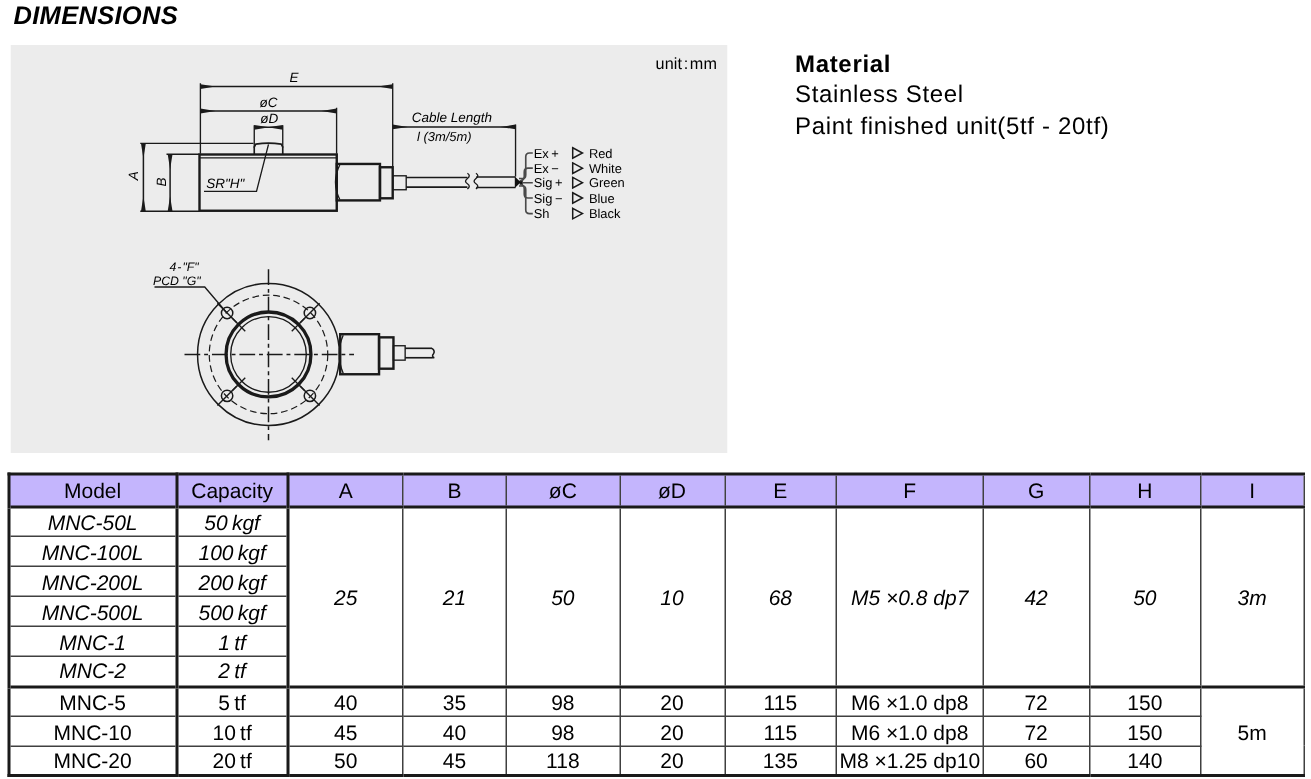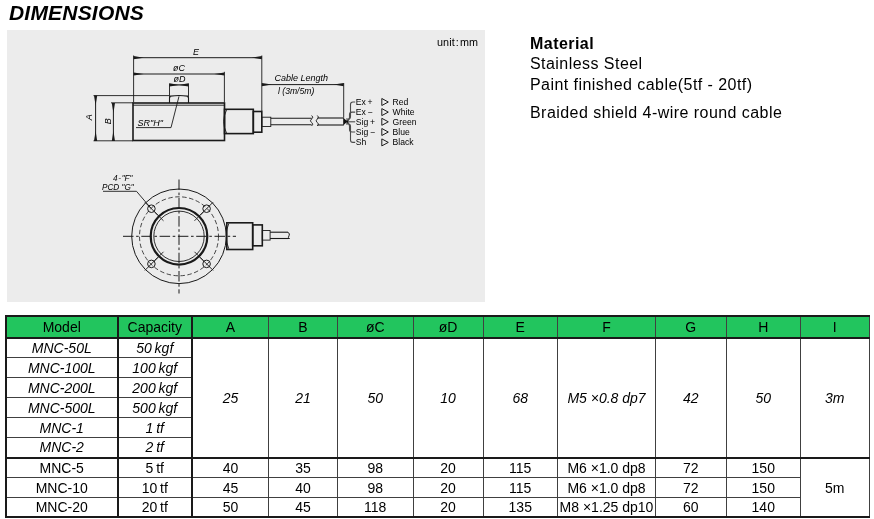--- a/index.html
+++ b/index.html
@@ -1,23 +1,23 @@
 <!DOCTYPE html>
 <html><head>
 <meta charset="utf-8">
 <style>
   html,body{margin:0;padding:0;background:#fff;width:874px;height:519px;overflow:hidden;}
   body{font-family:"Liberation Sans",sans-serif;color:#000;position:relative;}
-  #title{position:absolute;left:9px;top:1px;font-size:21px;font-weight:bold;font-style:italic;letter-spacing:0.2px;}
+  #title{position:absolute;left:9px;top:1px;font-size:17px;font-weight:bold;font-style:italic;letter-spacing:0.2px;}
   #rtext{position:absolute;left:530px;top:34px;font-size:16px;line-height:20.4px;letter-spacing:0.45px;}
   #rtext .b{font-weight:bold;}
   #rtext .gap{height:8px;}
   #dtable{position:absolute;left:5px;top:315px;border-collapse:collapse;table-layout:fixed;font-size:14px;}
   #dtable td{border:1px solid #404040;text-align:center;vertical-align:middle;padding:0;}
-  #dtable tr.hdr td{background:#22c55e;height:19.6px;}
+  #dtable tr.hdr td{background:#c4b5fd;height:19.6px;}
   #dtable tr.r td{height:18.9px;font-style:italic;}
   #dtable tr.s td{height:18.4px;}
   .bl{border-left-width:2px !important;border-left-color:#1a1a1a !important;}
   .br2{border-right-width:2px !important;border-right-color:#1a1a1a !important;}
   .bt2{border-top-width:2px !important;border-top-color:#1a1a1a !important;}
   .bb2{border-bottom-width:2px !important;border-bottom-color:#1a1a1a !important;}
 </style>
 </head>
 <body>
 <div id="title">DIMENSIONS</div>
@@ -156,23 +156,22 @@
     <rect x="255.3" y="200.5" width="7.8" height="9.6" stroke-width="0.9"></rect>
     <line x1="263.1" y1="202.2" x2="281" y2="202.2" stroke-width="1.1"></line>
     <line x1="263.1" y1="208.5" x2="281" y2="208.5" stroke-width="1.1"></line>
     <path d="M281,202.2 Q283.3,204 282,205.8 Q280.5,207.6 282.5,208.5 L281,208.5" stroke-width="1"></path>
   </g>
 </svg>
 
 <div id="rtext">
   <div class="b">Material</div>
   <div>Stainless Steel</div>
-  <div>Paint finished cable(5tf - 20tf)</div>
+  <div>Paint finished unit(5tf - 20tf)</div>
   <div class="gap"></div>
-  <div>Braided shield 4-wire round cable</div>
 </div>
 
 <table id="dtable">
   <colgroup>
     <col style="width:111.5px">
       <col style="width:74.5px">
       <col style="width:76.5px">
       <col style="width:69px">
     <col style="width:75.5px">
       <col style="width:70px">

